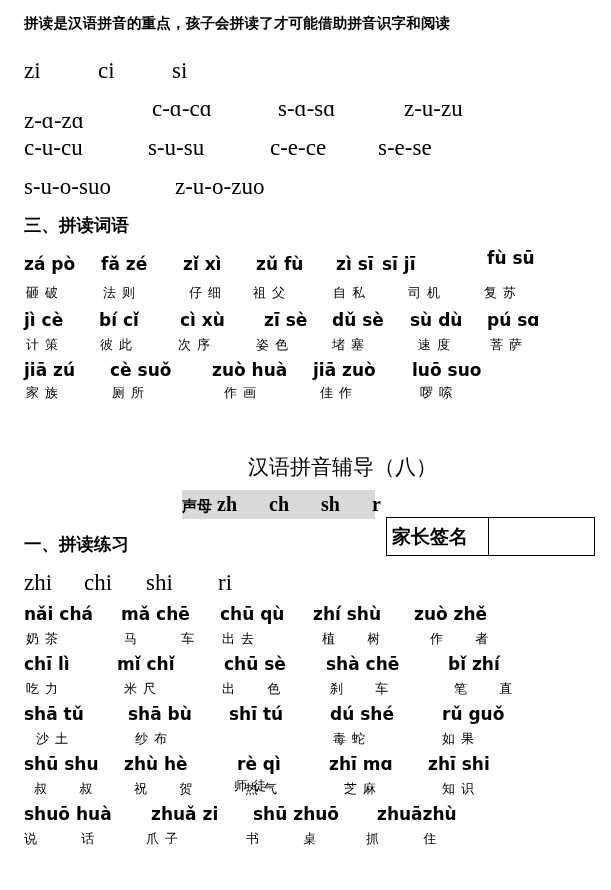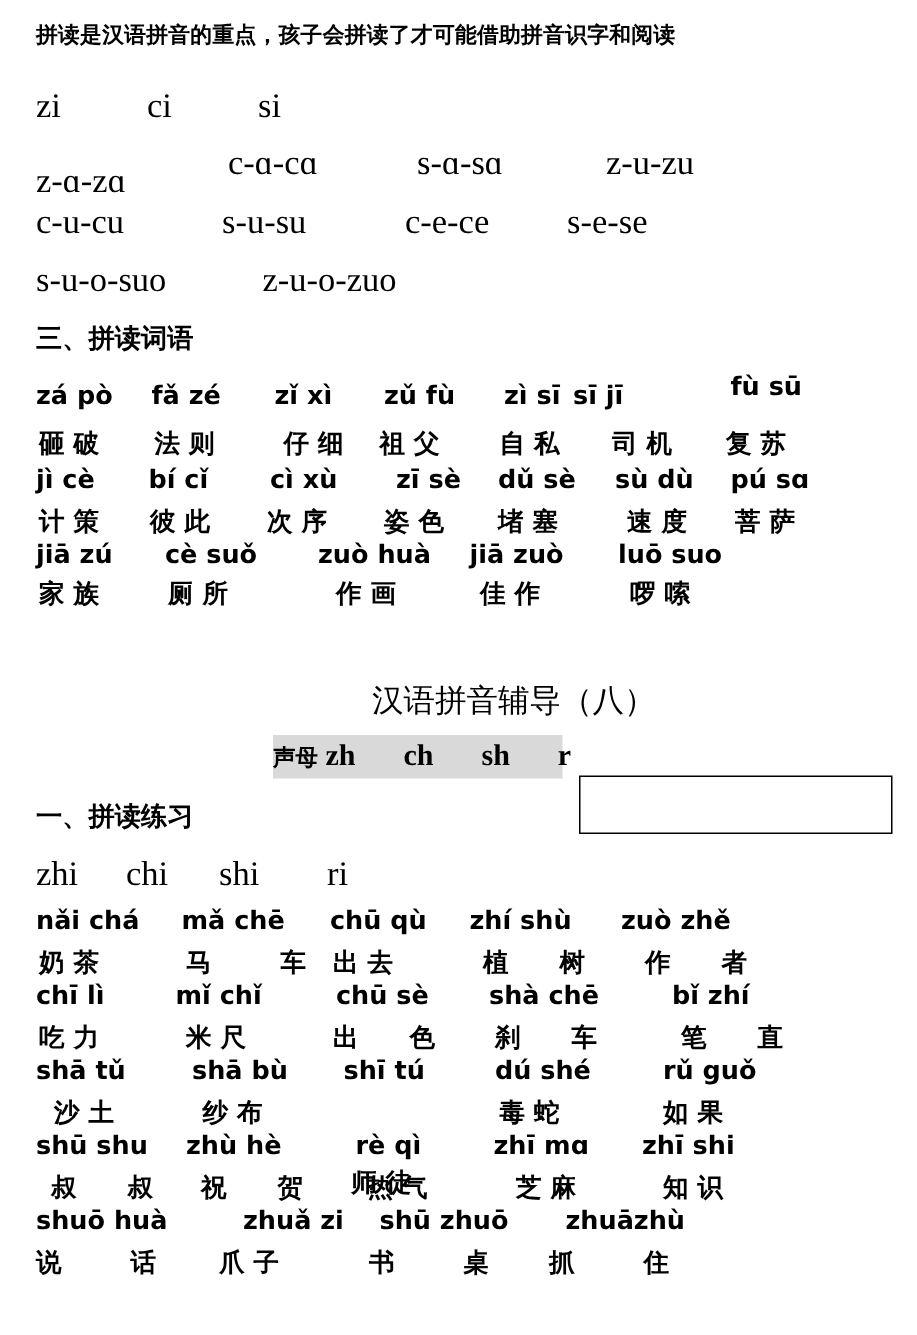--- a/index.html
+++ b/index.html
@@ -2,21 +2,21 @@
 <html><head>
 <meta charset="utf-8">
 <style>
   html, body { margin:0; padding:0; background:#ffffff; }
   body { width:611px; height:890px; position:relative; overflow:hidden; color:#000; font-family:"DejaVu Sans", sans-serif; }
   .abs { position:absolute; white-space:nowrap; }
   .intro { left:24px; top:14px; font-size:14.5px; font-weight:bold; font-family:"DejaVu Serif", serif; letter-spacing:0.2px; }
   .serif-py { font-family:"Liberation Serif", serif; font-size:23px; }
   .heading { font-size:17.5px; font-weight:bold; font-family:"DejaVu Sans", sans-serif; }
   .py { font-family:"DejaVu Sans", sans-serif; font-weight:bold; font-size:17px; }
-  .hz { font-family:"DejaVu Serif", serif; font-weight:bold; font-size:17px; letter-spacing:6px; }
+  .hz { font-family:"DejaVu Serif", serif; font-weight:normal; font-size:13px; letter-spacing:6px; }
   .title { left:248px; top:453px; font-size:21px; font-family:"DejaVu Sans", sans-serif; }
   .shengmu { left:182px; top:490px; width:193px; height:29px; background:#d9d9d9; font-family:"Liberation Serif", serif; font-weight:bold; font-size:20px; line-height:29px; }
   .shengmu .cn { font-family:"DejaVu Serif", serif; font-weight:bold; font-size:15px; }
   .sign-table { left:386px; top:517px; width:209px; height:39px; border:1.5px solid #000; box-sizing:border-box; display:flex; }
   .sign-label { width:102px; border-right:1.5px solid #000; font-size:19px; font-weight:bold; font-family:"DejaVu Sans", sans-serif; line-height:36px; padding-left:5px; box-sizing:border-box; }
   .sign-field { flex:1; }
 </style>
 </head>
 <body>
 
@@ -92,20 +92,21 @@
   <span>zh</span>
   <span style="display:inline-block; width:22px;"></span>
   <span>ch</span>
   <span style="display:inline-block; width:22px;"></span>
   <span>sh</span>
   <span style="display:inline-block; width:22px;"></span>
   <span>r</span>
 </div>
 
 <div class="abs sign-table">
+  <div class="sign-label">家长签名</div>
   <div class="sign-field"></div>
 </div>
 
 <div class="abs heading" style="left:24px; top:532px;">一、拼读练习</div>
 
 <div class="abs serif-py" style="left:24px; top:570px;">zhi</div>
 <div class="abs serif-py" style="left:84px; top:570px;">chi</div>
 <div class="abs serif-py" style="left:146px; top:570px;">shi</div>
 <div class="abs serif-py" style="left:218px; top:570px;">ri</div>
 
@@ -151,20 +152,20 @@
 <div class="abs py" style="left:329px; top:754px;">zhī mɑ</div>
 <div class="abs py" style="left:428px; top:754px;">zhī shi</div>
 
 <div class="abs hz" style="left:34px; top:780px; letter-spacing:14px;">叔 叔</div>
 <div class="abs hz" style="left:134px; top:780px; letter-spacing:14px;">祝 贺</div>
 <div class="abs hz" style="left:245px; top:780px;">热气</div>
 <div class="abs hz" style="left:344px; top:780px;">芝麻</div>
 <div class="abs hz" style="left:442px; top:780px;">知识</div>
 
 <div class="abs py" style="left:24px; top:804px;">shuō huà</div>
-<div class="abs py" style="left:162px; top:804px;">zhuǎ zi</div>
+<div class="abs py" style="left:151px; top:804px;">zhuǎ zi</div>
 <div class="abs py" style="left:253px; top:804px;">shū zhuō</div>
 <div class="abs py" style="left:377px; top:804px;">zhuāzhù</div>
 
 <div class="abs hz" style="left:24px; top:830px; letter-spacing:20px;">说 话</div>
 <div class="abs hz" style="left:146px; top:830px;">爪子</div>
 <div class="abs hz" style="left:246px; top:830px; letter-spacing:20px;">书 桌</div>
 <div class="abs hz" style="left:366px; top:830px; letter-spacing:20px;">抓  住</div>
 
 </body></html>

